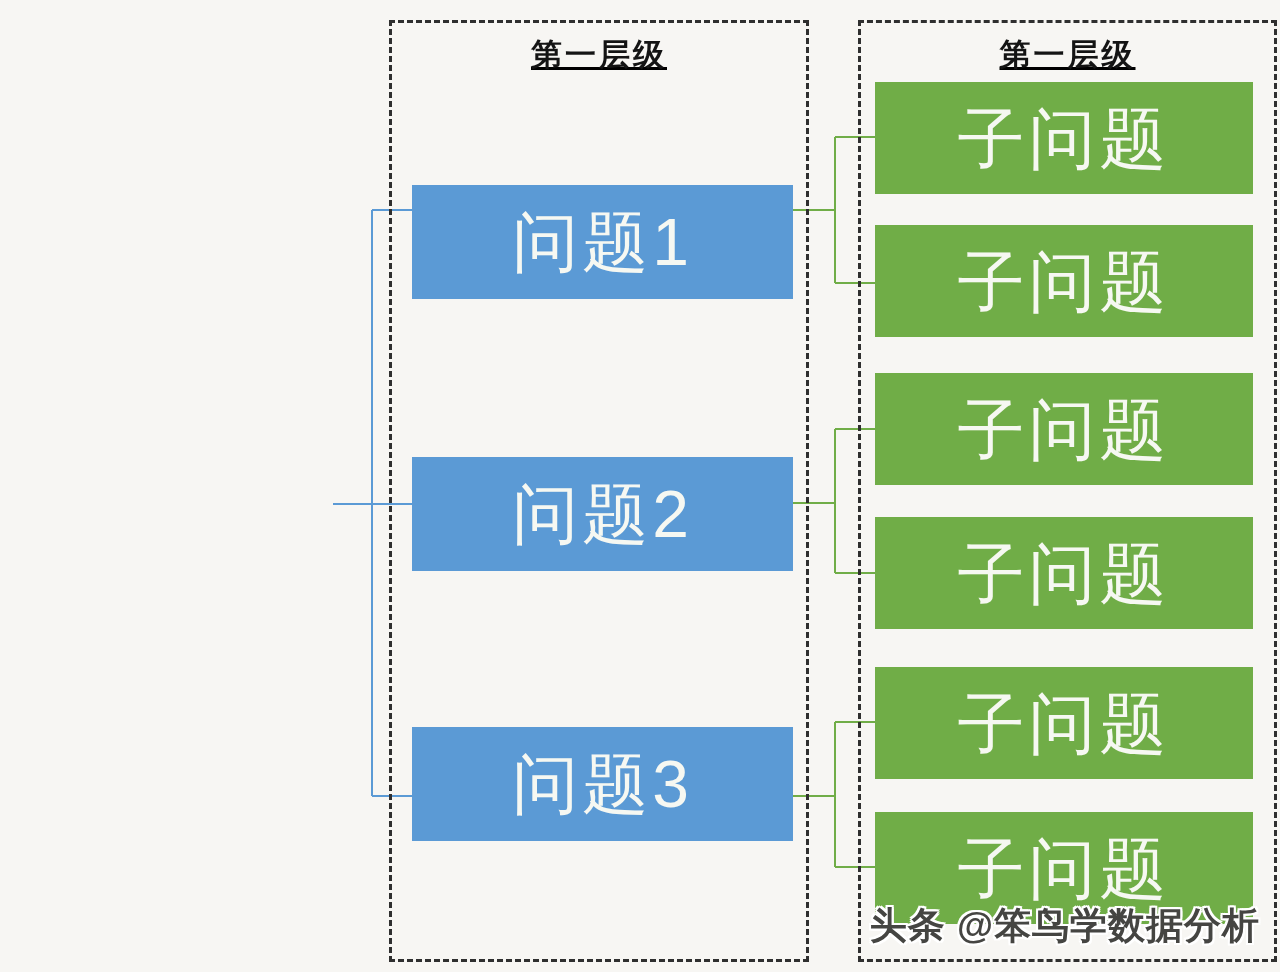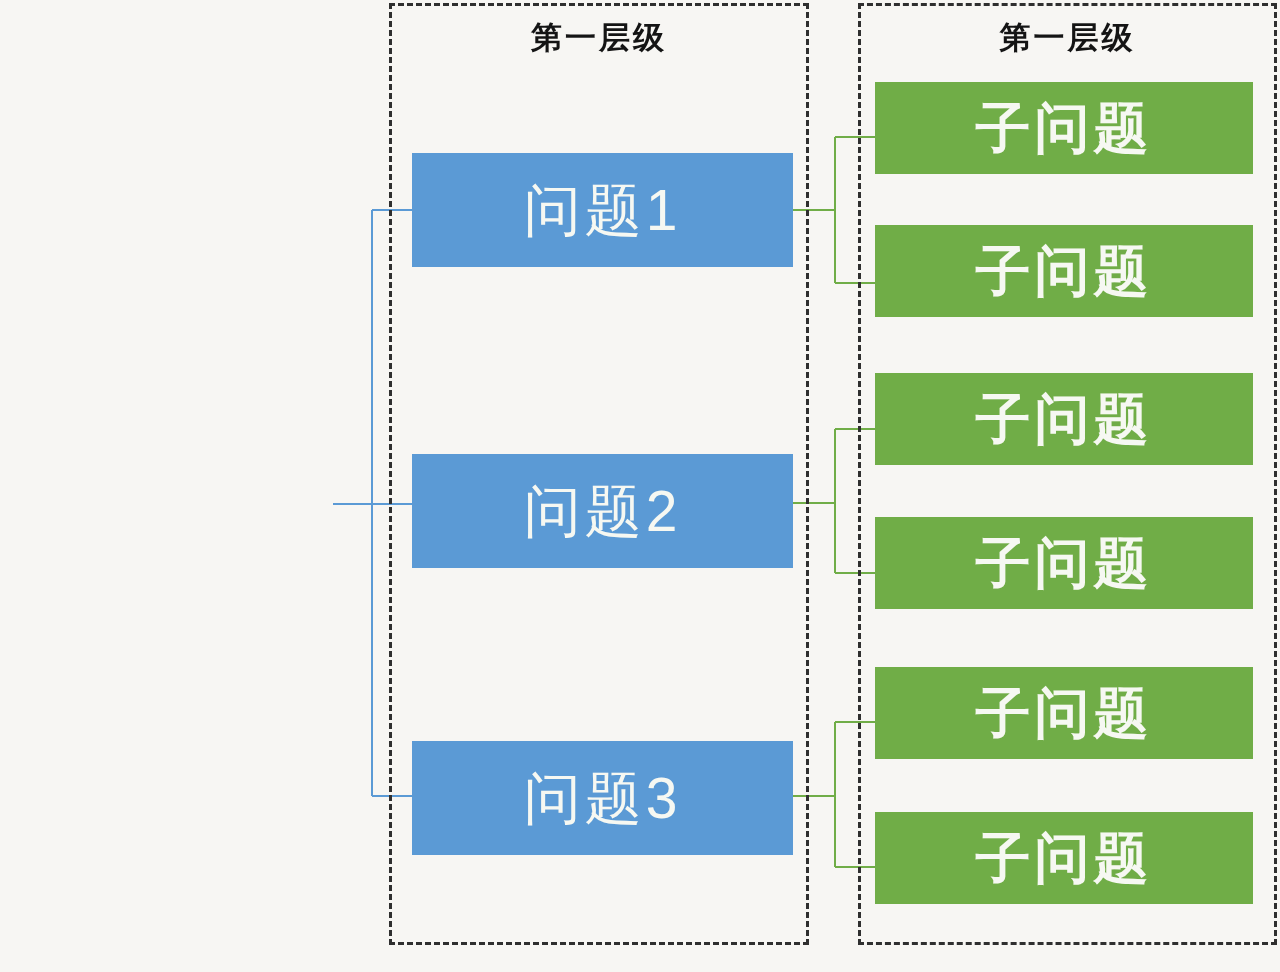--- a/index.html
+++ b/index.html
@@ -20,32 +20,33 @@
     position:absolute;display:flex;align-items:center;justify-content:center;
     color:var(--box-text);font-weight:300;letter-spacing:4px;line-height:1;
     text-align:center;
   }
   .root-node{
     left:18px;top:443px;width:315px;height:123px;
     background:var(--root-fill);font-size:62px;
   }
   .l1-node{
     left:412px;width:381px;height:114px;
-    background:var(--level1-fill);font-size:57px;
+    background:var(--level1-fill);font-size:66px;margin-top:32px;
   }
-  .l1-node.n1{top:153px;} .l1-node.n2{top:454px;} .l1-node.n3{top:741px;}
+  .l1-node.n1{top:153px;} .l1-node.n2{top:425px;} .l1-node.n3{top:695px;}
   .l2-node{
-    left:875px;width:378px;height:92px;
-    background:var(--level2-fill);font-size:55px;font-weight:bold;
+    left:875px;width:378px;height:112px;
+    background:var(--level2-fill);font-size:67px;
   }
   .l2-node.n1{top:82px;}  .l2-node.n2{top:225px;} .l2-node.n3{top:373px;}
   .l2-node.n4{top:517px;} .l2-node.n5{top:667px;} .l2-node.n6{top:812px;}
   .col{
-    position:absolute;top:3px;height:942px;
+    position:absolute;top:20px;height:942px;
     border:3px dashed var(--border-dash);
+    text-decoration:underline;
   }
   .col-1{left:389px;width:420px;}
   .col-2{left:858px;width:419px;}
   .col-header{
     margin-top:11px;text-align:center;font-size:31px;font-weight:700;
     color:var(--header-text);letter-spacing:3px;
   }
   .watermark{
     position:absolute;right:20px;top:901px;z-index:5;white-space:nowrap;
     font-size:37px;font-weight:800;color:var(--watermark-text);letter-spacing:1px;
@@ -78,14 +79,15 @@
   <div class="node l1-node n2">问题2</div>
   <div class="node l1-node n3">问题3</div>
 
   <div class="node l2-node n1">子问题</div>
   <div class="node l2-node n2">子问题</div>
   <div class="node l2-node n3">子问题</div>
   <div class="node l2-node n4">子问题</div>
   <div class="node l2-node n5">子问题</div>
   <div class="node l2-node n6">子问题</div>
 
+  <div class="watermark">头条 @笨鸟学数据分析</div>
 
 </div>
 
 </body></html>

